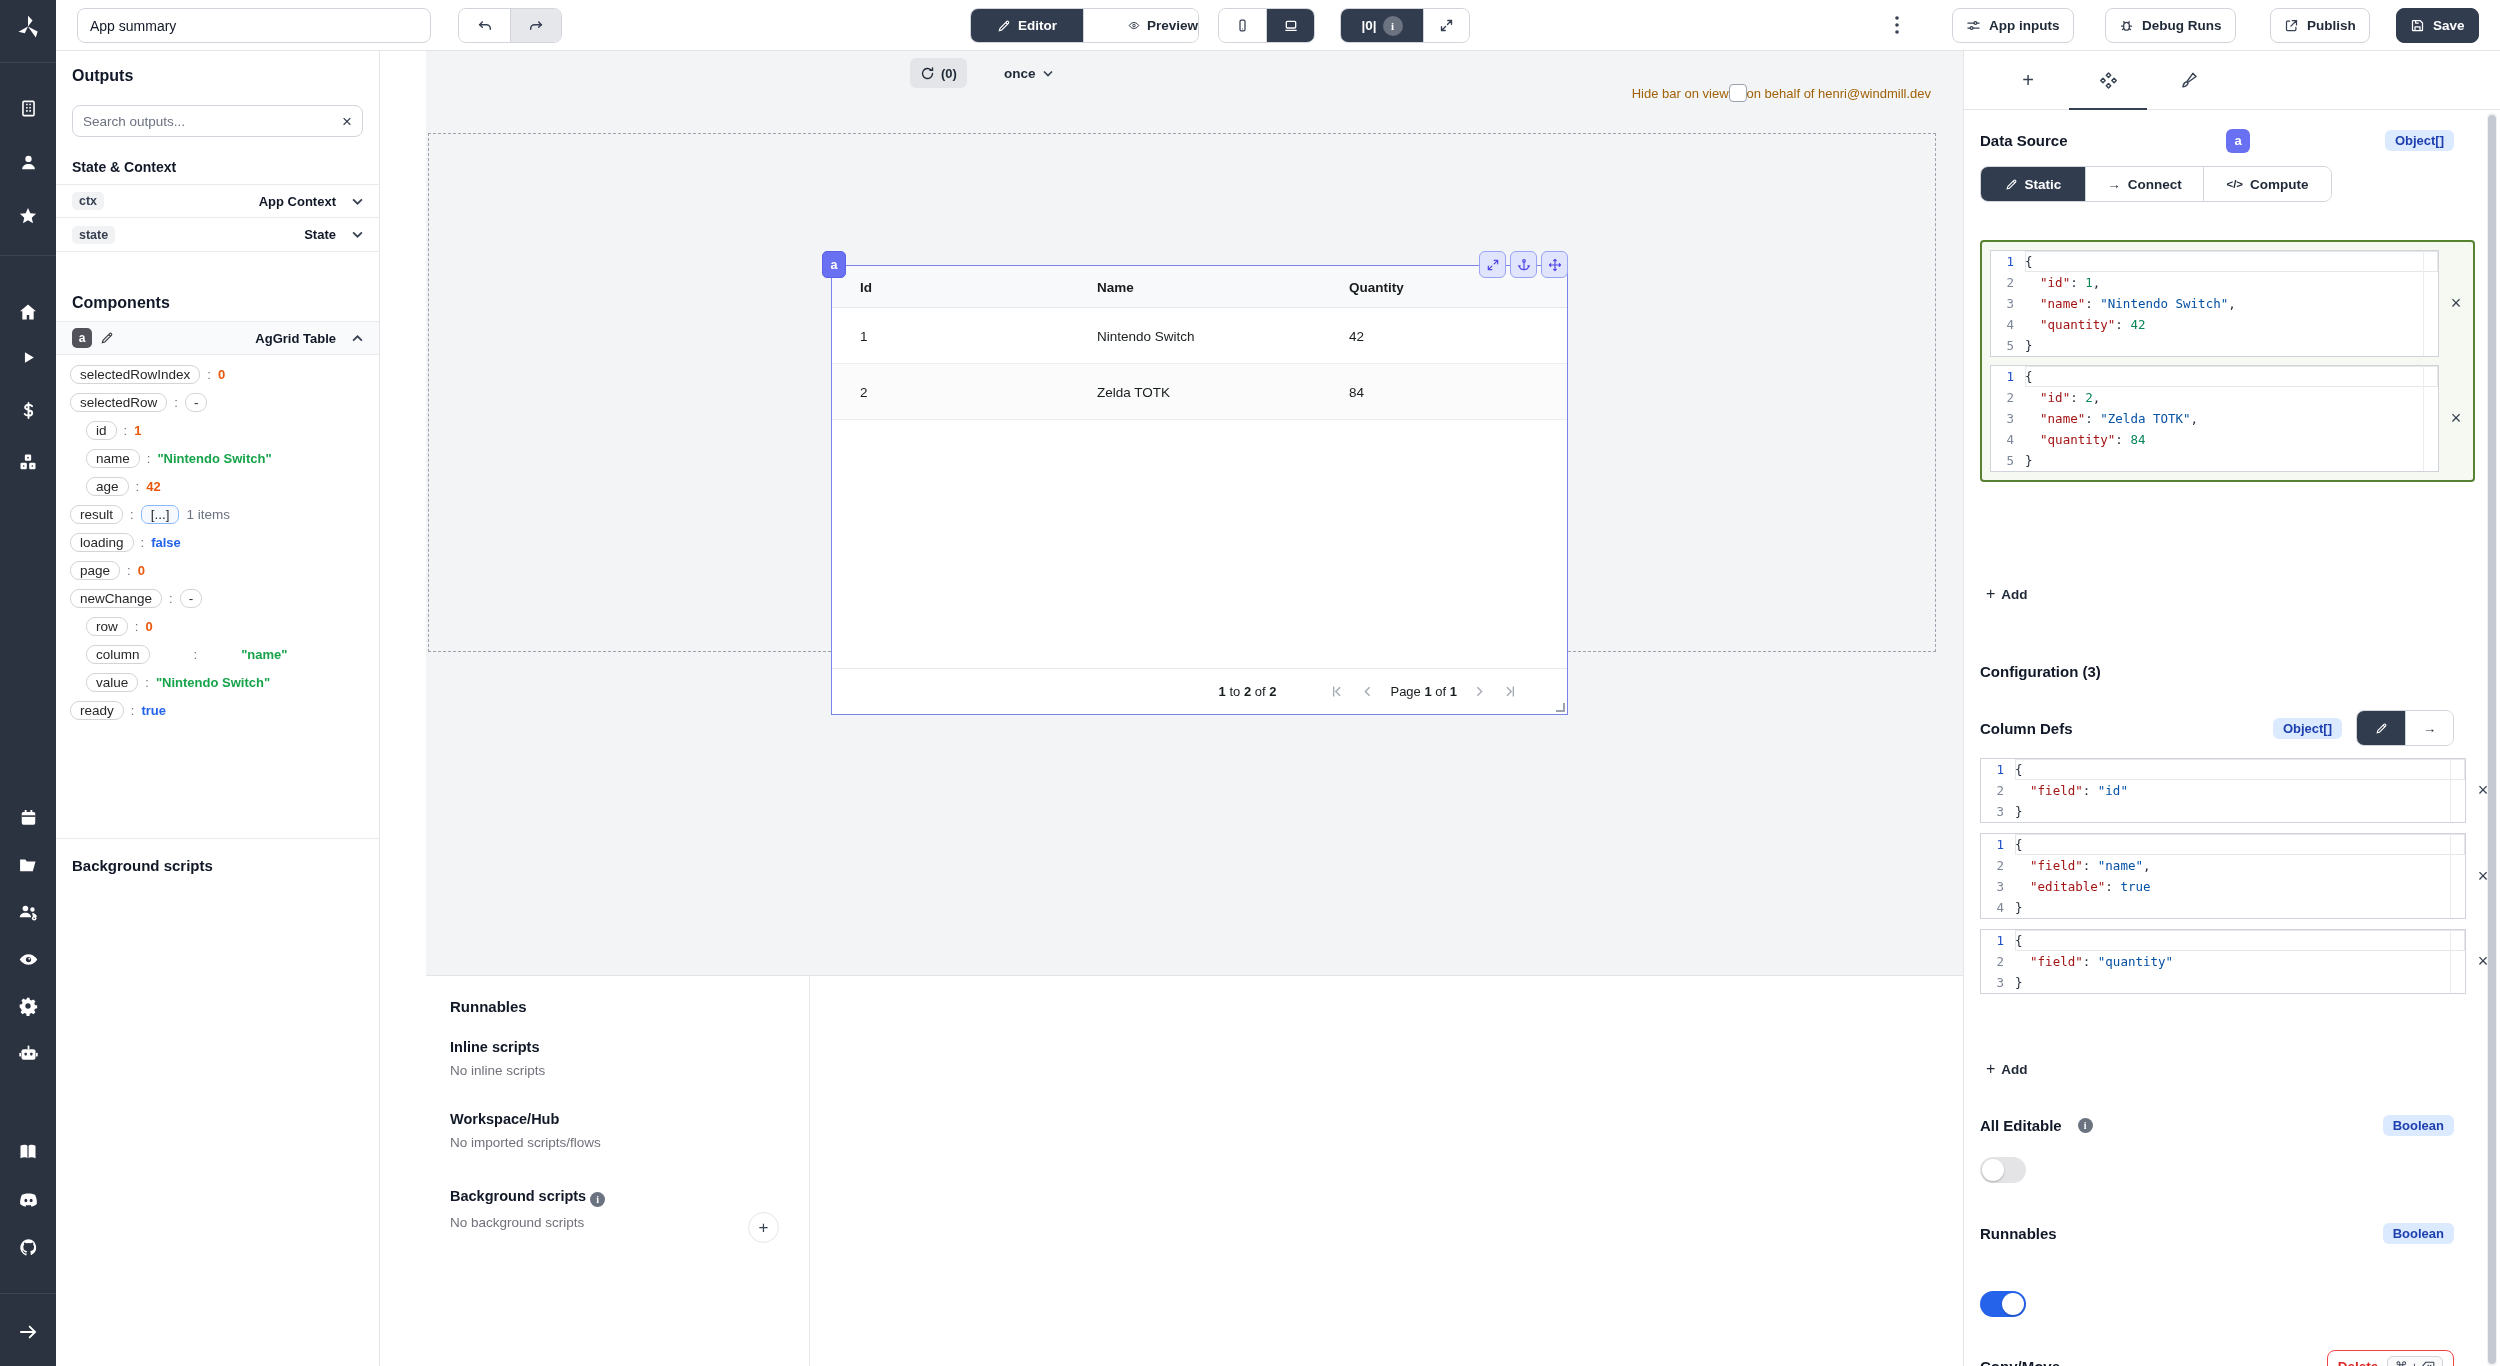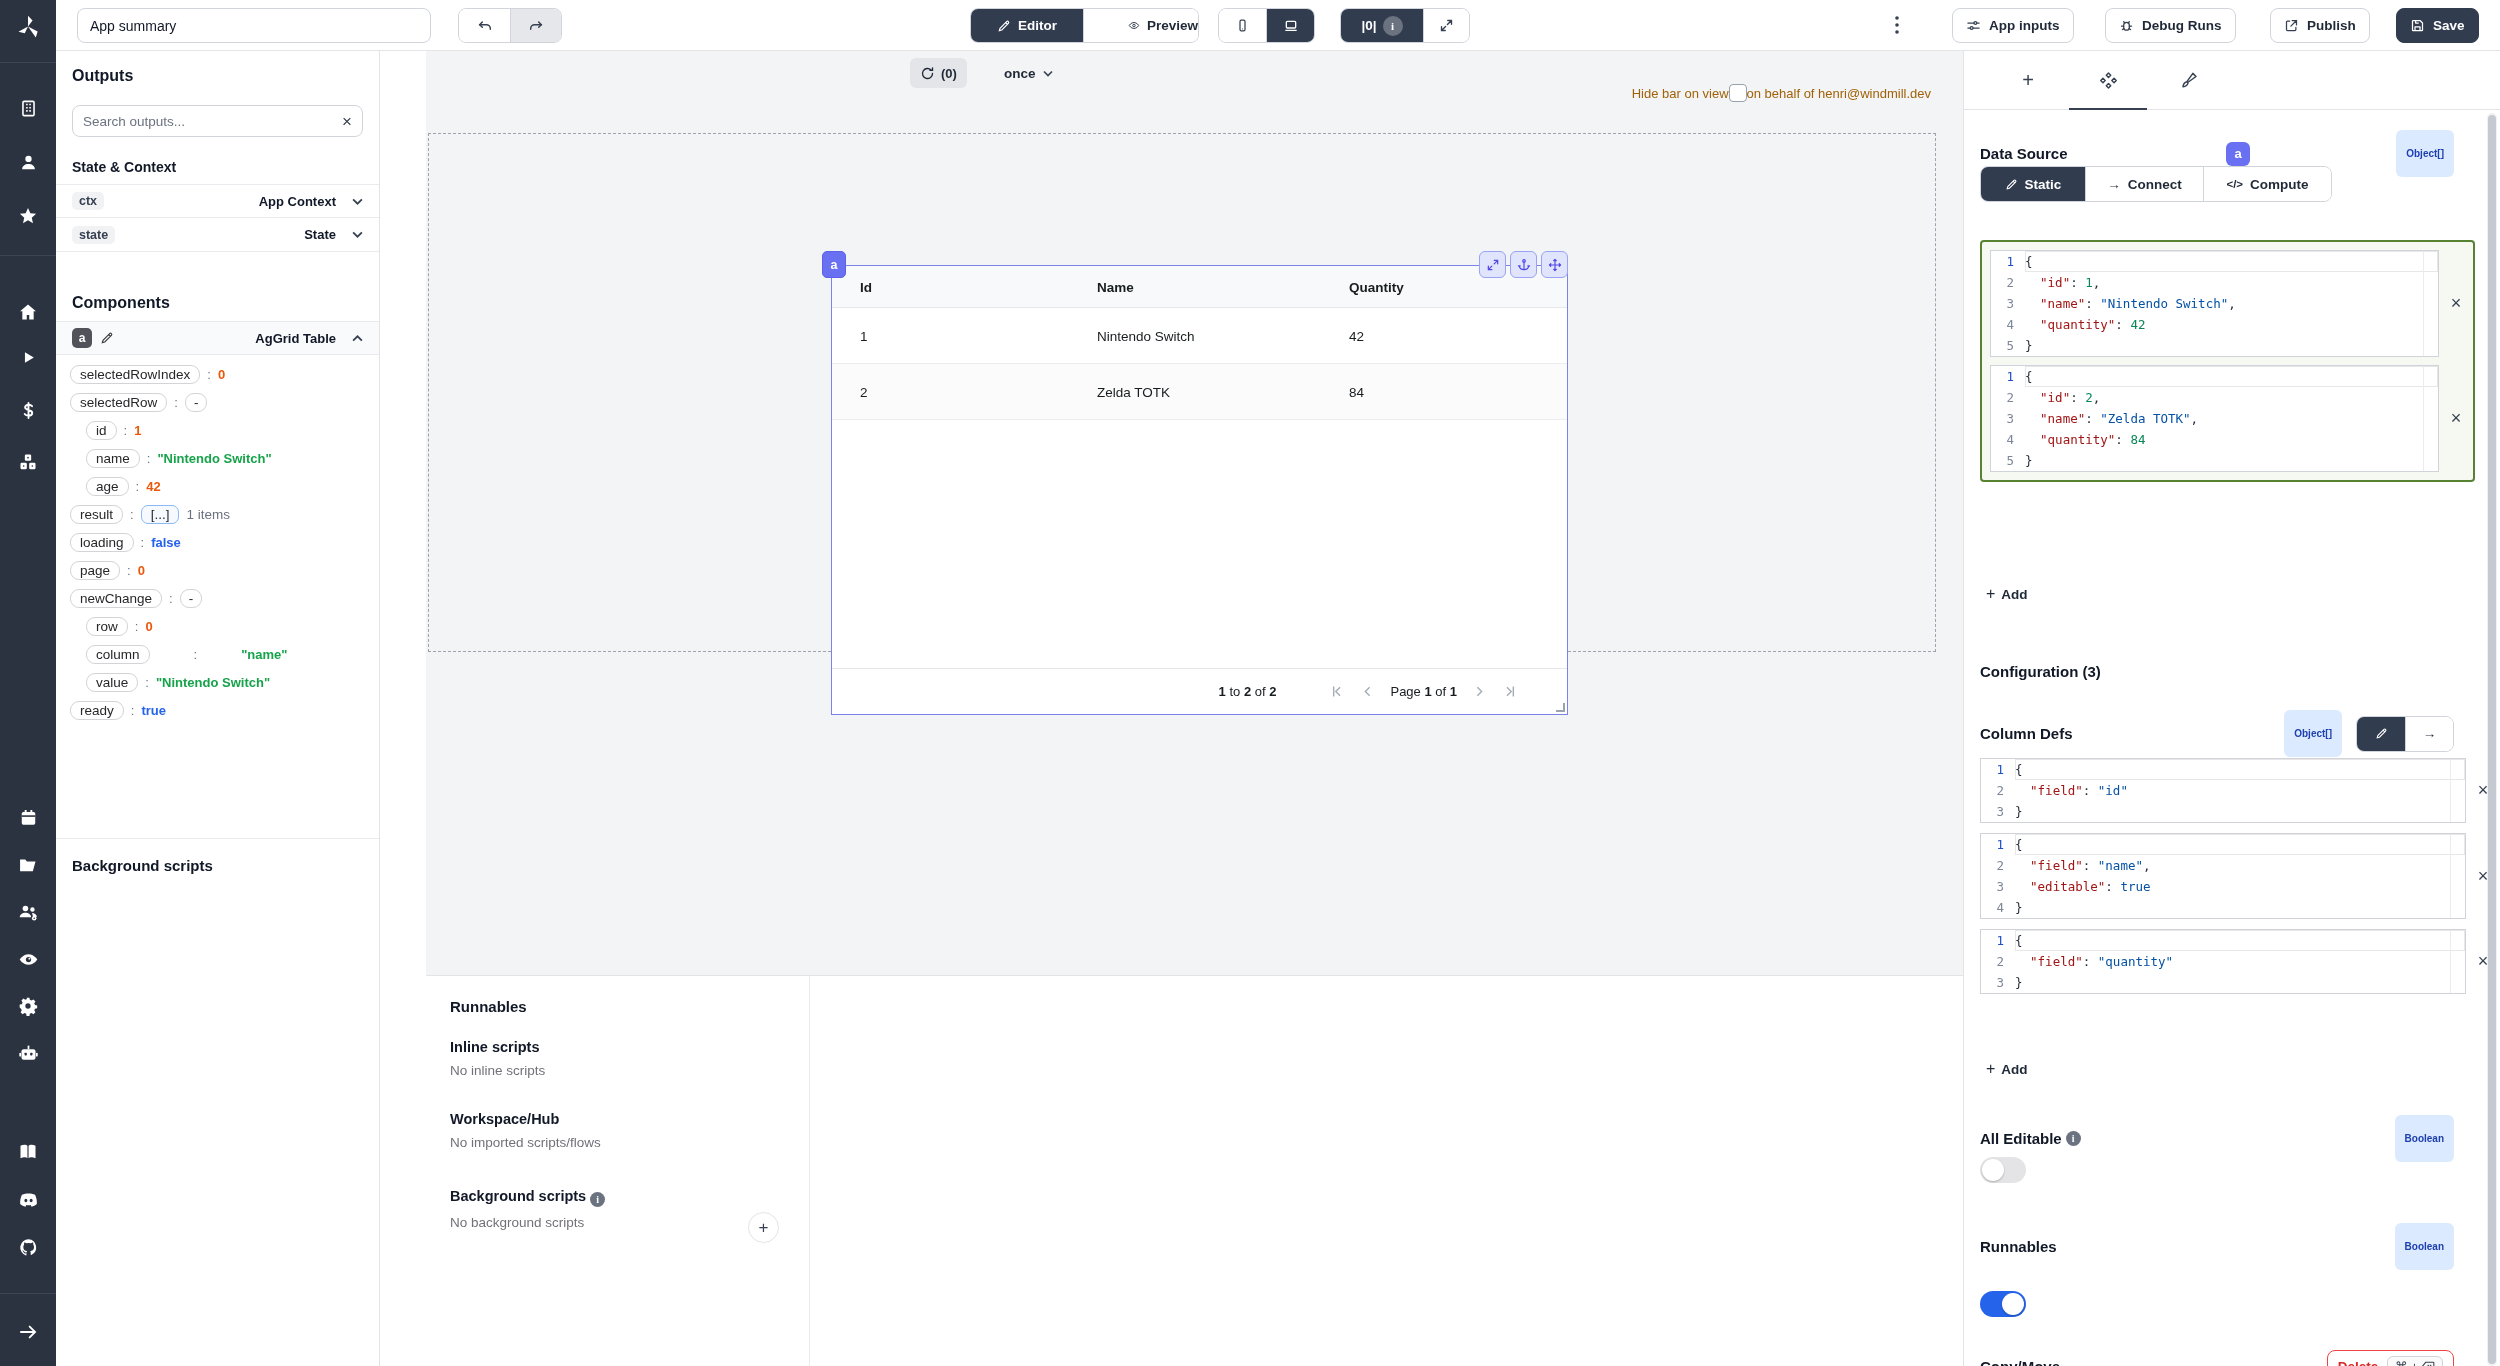--- a/index.html
+++ b/index.html
@@ -122,22 +122,22 @@
   #settings { position:absolute; left:1963px; top:51px; width:537px; bottom:0; background:#fff;
     border-left:1px solid #e4e4e7; }
   #set-tabs { position:absolute; left:0; right:0; top:0; height:59px; border-bottom:1px solid #e4e4e7;
     display:flex; padding-left:24px; }
   .set-tab { width:80px; display:flex; align-items:center; justify-content:center; color:#374151;
     position:relative; cursor:pointer; }
   .set-tab.active:after { content:""; position:absolute; left:50%; transform:translateX(-50%);
     bottom:-1px; width:78px; border-bottom:2px solid #374151; }
   #set-scroll { position:absolute; left:0; right:16px; top:59px; bottom:0; }
   .sec-title { font-size:15px; font-weight:700; color:#111827; }
-  .type-badge { background:#dbeafe; color:#1e40af; font-size:10px; font-weight:700;
-    border-radius:6px; padding:18px 10px; }
+  .type-badge { background:#dbeafe; color:#1e40af; font-size:13px; font-weight:700;
+    border-radius:6px; padding:3px 10px; }
   #ds-row { position:absolute; left:16px; right:30px; top:20px; display:flex; align-items:center; }
   #ds-abadge { position:absolute; left:246px; width:24px; height:24px; background:#6a70f2; border-radius:6px;
     color:#fff; font-size:13px; font-weight:600; display:flex; align-items:center; justify-content:center; }
   #ds-seg { position:absolute; left:16px; top:56px; display:flex; border:1px solid #d1d5db;
     border-radius:8px; overflow:hidden; height:36px; }
   #ds-seg .btn-seg { height:34px; }
   #green-box { position:absolute; left:16px; top:130px; width:495px; border:2px solid #568231;
     border-radius:4px; background:#f6f9f2; padding:8px 0 8px 8px; }
   .ed-wrap { display:flex; align-items:center; }
   .ed-wrap + .ed-wrap { margin-top:8px; }
@@ -148,21 +148,21 @@
   .ed-line.current .ed-code { outline:1px solid #e7e7e7; outline-offset:-1px; }
   .ed-num { width:34px; text-align:right; padding-right:11px; color:#7d8799; flex:none; }
   .ed-line.current .ed-num { color:#1e50c8; }
   .ed-code { flex:1; white-space:pre; color:#1f2937; }
   .tk-p { color:#1f2937; } .tk-k { color:#a31515; } .tk-s { color:#0451a5; } .tk-n { color:#098658; }
   .ed-x { width:34px; text-align:center; font-size:18px; color:#374151; cursor:pointer; flex:none; }
   .add-btn { position:absolute; left:22px; display:flex; align-items:center; gap:6px; font-size:13.5px;
     font-weight:600; color:#1f2937; cursor:pointer; }
   .add-btn .plus { font-size:16px; font-weight:500; }
   .cards { position:absolute; left:16px; width:520px; }
-  .bool-row { position:absolute; left:16px; right:30px; display:flex; align-items:center; gap:4px; }
+  .bool-row { position:absolute; left:16px; right:30px; display:flex; align-items:center; gap:16px; }
   .toggle { width:46px; height:26px; border-radius:13px; background:#e4e4e7; position:relative; cursor:pointer; }
   .toggle .knob { position:absolute; top:2px; left:2px; width:22px; height:22px; border-radius:50%;
     background:#fff; box-shadow:0 1px 2px rgba(0,0,0,.25); }
   .toggle.on { background:#2563eb; }
   .toggle.on .knob { left:auto; right:2px; }
   #delete-btn { display:flex; align-items:center; gap:9px; border:1.5px solid #ef4444; border-radius:8px;
     padding:5px 10px; cursor:pointer; background:#fff; }
   #delete-btn .lbl { color:#dc2626; font-weight:700; font-size:13.5px; }
   .kbd { border:1px solid #d1d5db; border-radius:6px; padding:2px 7px; font-size:12.5px; color:#374151;
     background:#fafafa; display:inline-flex; align-items:center; gap:3px; }

